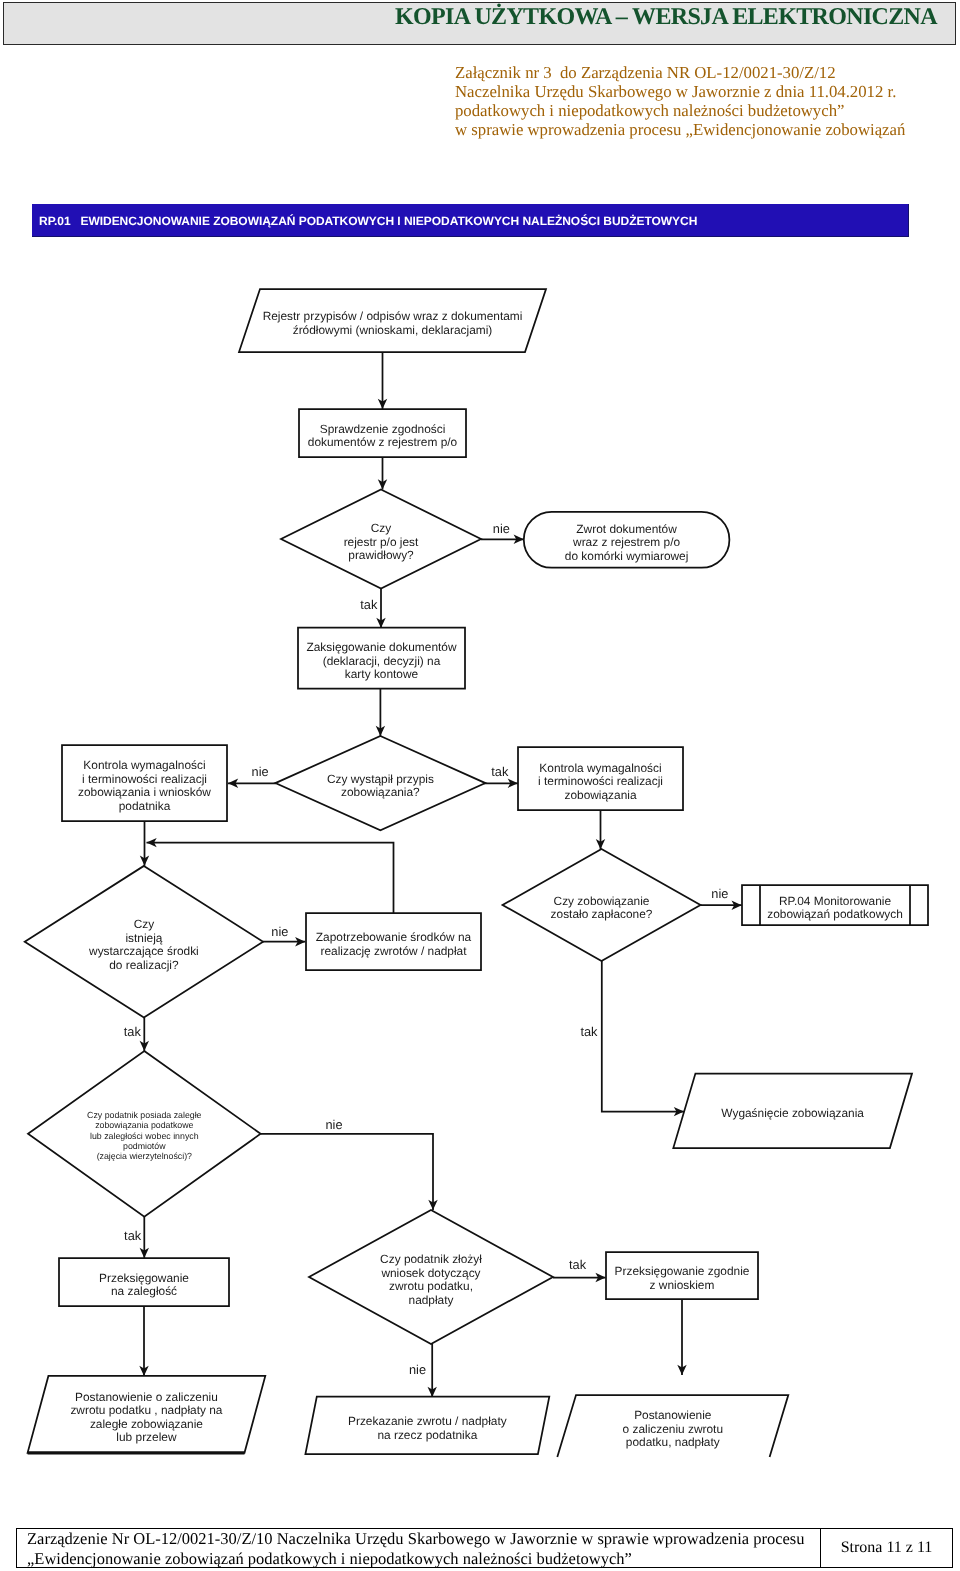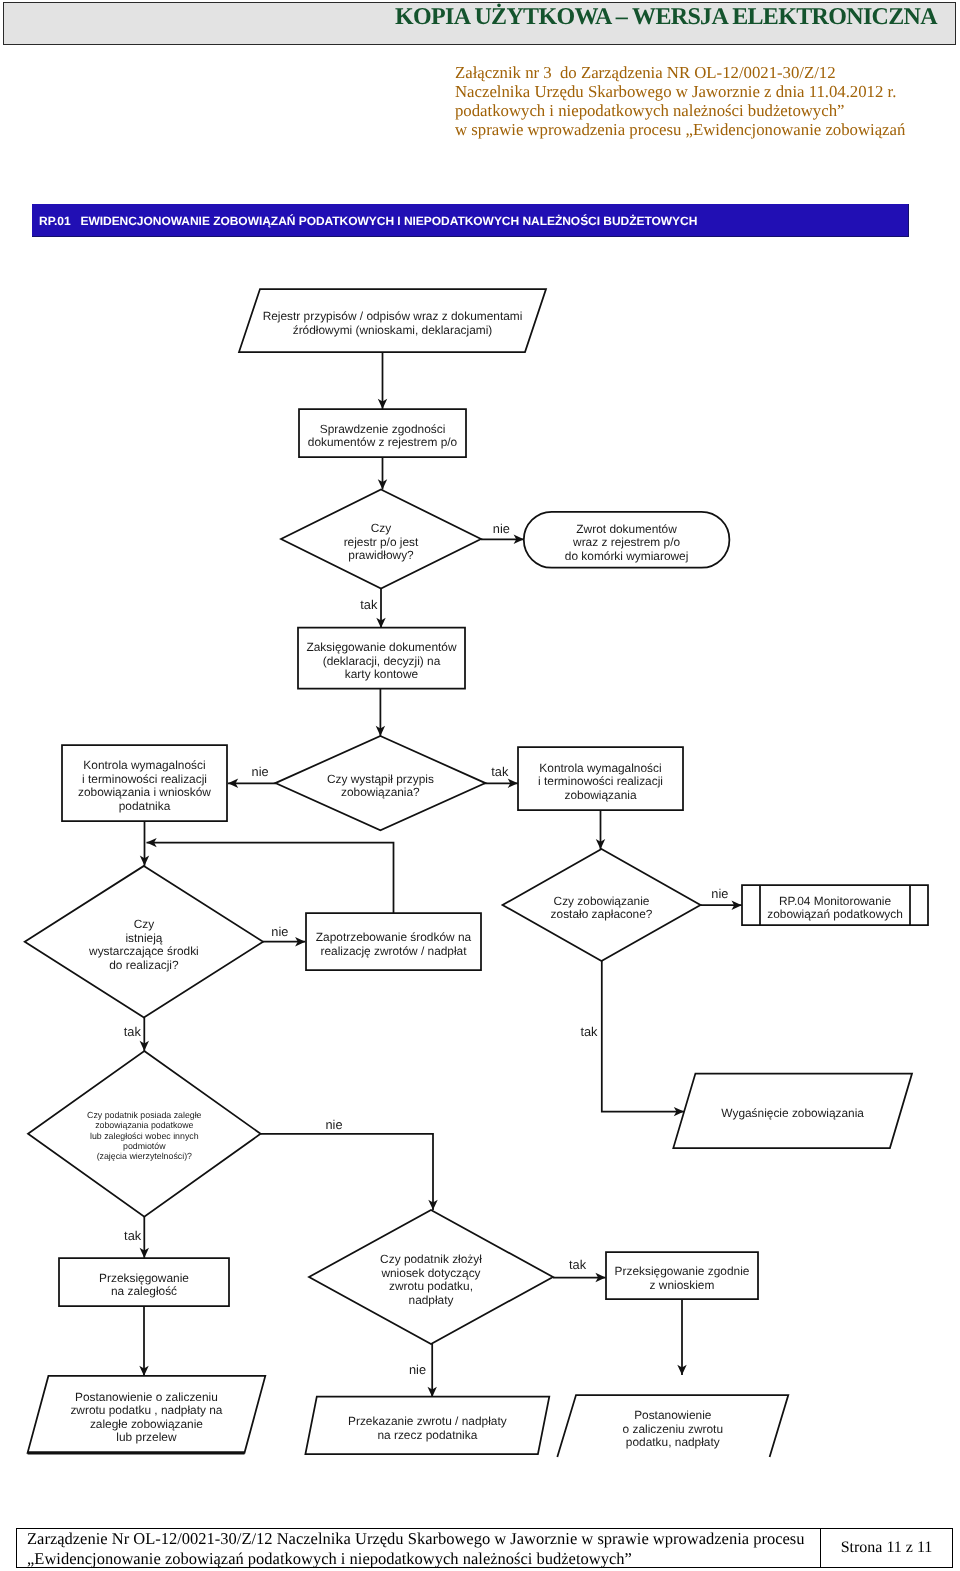--- a/index.html
+++ b/index.html
@@ -260,18 +260,18 @@
           <polygon points="144.00,1335.00 139.30,1324.80 144.00,1327.45 148.70,1324.80" class="ah"></polygon>
         </g>
         <g>
           <path d="M682,1258L682,1334" class="ln"></path>
           <polygon points="682.00,1334.00 677.30,1323.80 682.00,1326.45 686.70,1323.80" class="ah"></polygon>
         </g>
       </svg>
   </div>
   <div id="footer">
     <div class="fl">
-      <div class="a">Zarządzenie Nr OL-12/0021-30/Z/12 Naczelnika Urzędu Skarbowego w Jaworznie w sprawie wprowadzenia procesu</div>
+      <div class="a">Zarządzenie Nr OL-12/0021-30/Z/10 Naczelnika Urzędu Skarbowego w Jaworznie w sprawie wprowadzenia procesu</div>
       <div class="b">„Ewidencjonowanie zobowiązań podatkowych i niepodatkowych należności budżetowych”</div>
     </div>
     <div class="fr">Strona 11 z 11</div>
   </div>
 </div>
 
 </body></html>

